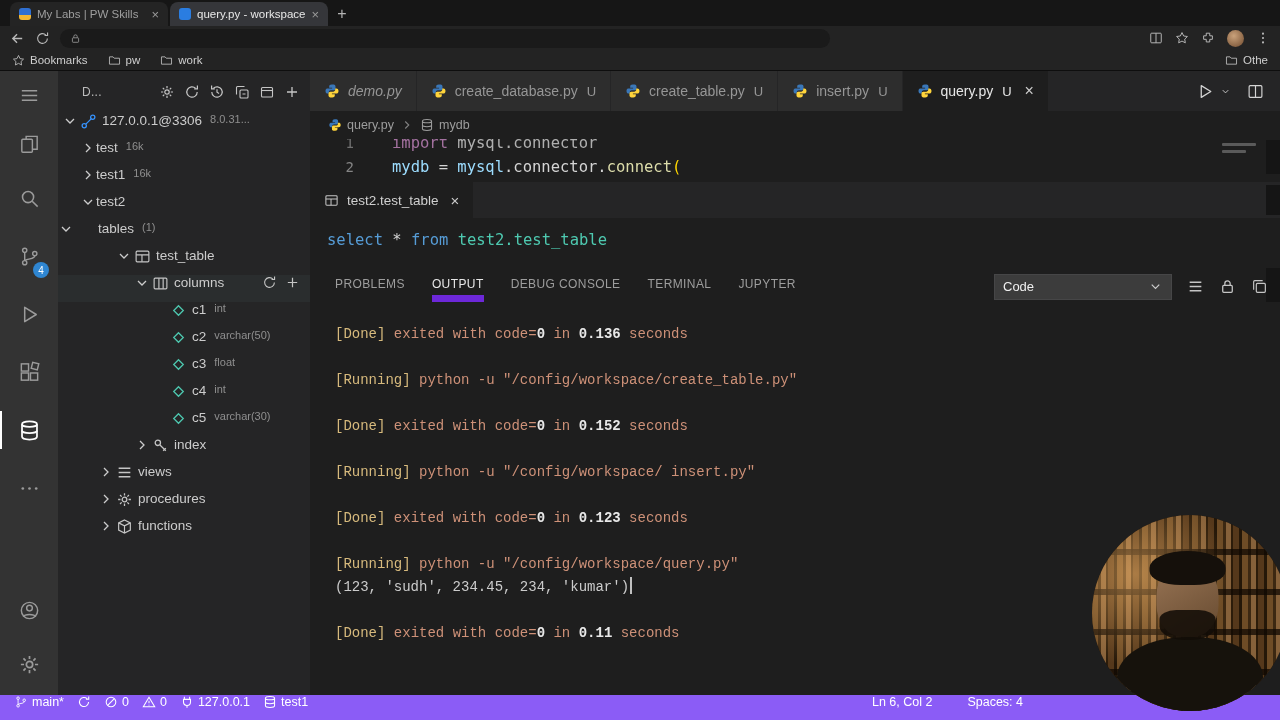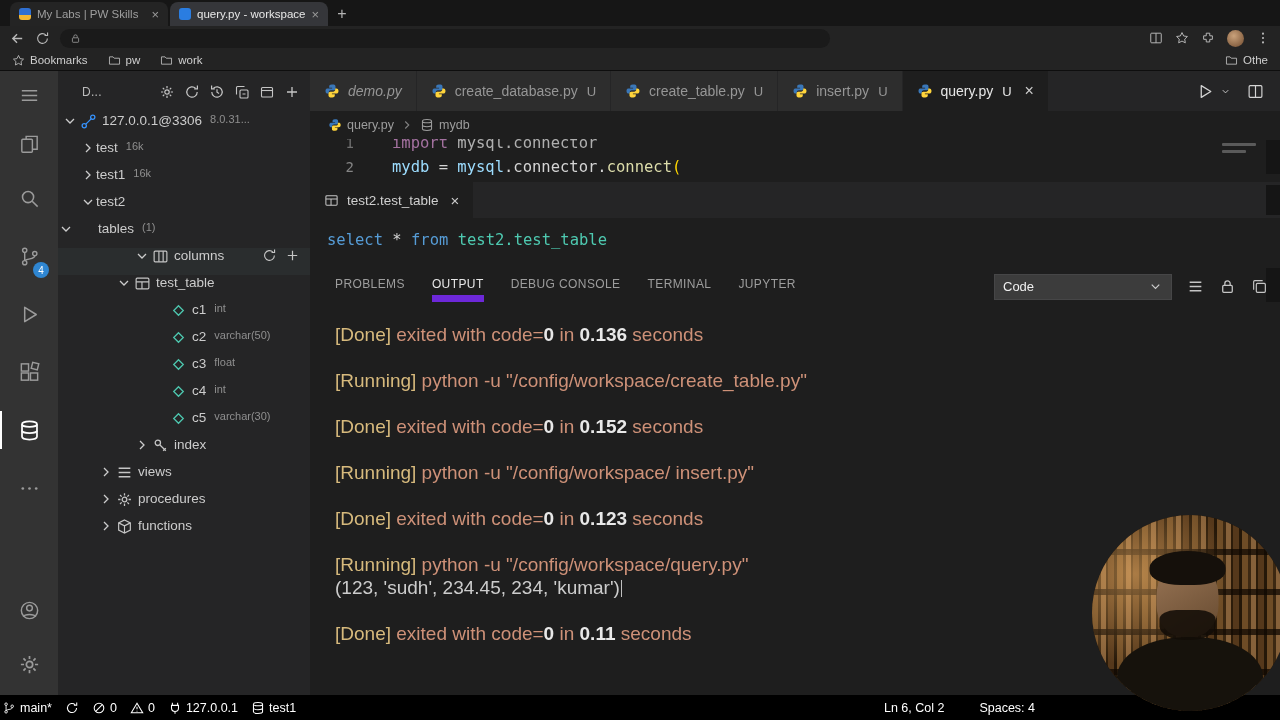--- a/index.html
+++ b/index.html
@@ -93,31 +93,31 @@
 
 #panel{position:relative}
 #ptabrow{height:37px;display:flex;align-items:center;padding-left:25px}
 #ptabs{display:flex;gap:27px}
 .ptab{font-size:12px;letter-spacing:.4px;color:#9d9d9d;padding:5px 0 4px}
 .ptab.active{color:#e7e7e7;border-bottom:7px solid #6d28d9}
 #panel-right{margin-left:auto;display:flex;align-items:center;gap:15px;padding-right:12px}
 #channel{width:178px;height:26px;background:#3c3c3c;border:1px solid #464647;display:flex;align-items:center;padding:0 8px;color:#f0f0f0;font-size:13px}
 #channel .icon{margin-left:auto;width:15px;height:15px;color:#ccc}
 .panelic{width:17px;height:17px;color:#c5c5c5}
-#output{padding:18px 0 0 25px;font-family:Liberation Sans, sans-serif;font-size:19px;line-height:23px}
+#output{padding:18px 0 0 25px;font-family:Liberation Mono, monospace;font-size:14px;line-height:23px}
 .oline{height:23px;white-space:pre}
 .ocursor{display:inline-block;width:1.5px;height:17px;background:#c0c0c0;vertical-align:-3px;margin-left:1px}
 
 
 .tk-kw{color:#569cd6}.tk-kw2{color:#c586c0}.tk-plain{color:#d4d4d4}.tk-var{color:#9cdcfe}
 .tk-fn{color:#dcdcaa}.tk-brk{color:#ffd700}.tk-entity{color:#4ec9b0}
 .tk-b{color:#d7ba7d}.tk-t{color:#ce9178}.tk-n{color:#e8e8e8;font-weight:bold}.tk-p{color:#ccc}
 
 
-#statusbar{position:absolute;left:0;right:0;bottom:0;height:25px;background:#000000;display:flex;align-items:center;color:#fff;font-size:12.5px;padding:0 2px;z-index:10}
+#statusbar{position:absolute;left:0;right:0;bottom:0;height:25px;background:#8b5cf6;display:flex;align-items:flex-start;color:#fff;font-size:12.5px;padding:0 14px;z-index:10}
 #sb-left{display:flex;align-items:center}
 .sbitem{display:flex;align-items:center;gap:4px;margin-right:13px}
 .sbitem .icon{width:14px;height:14px;color:#fff}
 #sb-right{margin-left:auto;display:flex;gap:22px;margin-right:230px}
 
 
 #webcam{position:absolute;width:196px;height:196px;right:-8px;bottom:9px;border-radius:50%;overflow:hidden;z-index:60;background:#241708;box-shadow:inset 0 0 28px rgba(0,0,0,.6)}
 .wc-bg{position:absolute;inset:0;background:repeating-linear-gradient(180deg,rgba(0,0,0,0) 0 34px,rgba(15,8,2,.75) 34px 40px),repeating-linear-gradient(90deg,#6e4c26 0 6px,#3c2812 6px 9px,#86613a 9px 14px,#2c1c0a 14px 16px,#55381b 16px 22px,#241708 22px 25px)}
 .wc-glow{position:absolute;inset:0;background:radial-gradient(circle at 22% 30%,rgba(255,190,110,.5),rgba(255,190,110,0) 45%)}
 .wc-body{position:absolute;left:13%;right:13%;bottom:-10px;height:84px;background:#16120c;border-radius:48% 48% 0 0}
@@ -413,20 +413,35 @@
 <span class="icon chev">
           <svg viewBox="0 0 16 16" fill="none" stroke="currentColor" stroke-width="1.3">
             <path d="M4 6l4 4 4-4"></path>
           </svg>
         </span>
         <span class="icon ti ti-table-orange"></span>
 <span class="tlabel">tables</span>
 <span class="tmeta">(1)</span>
 
 </div>
+      <div class="trow" style="padding-left:58px">
+<span class="icon chev">
+          <svg viewBox="0 0 16 16" fill="none" stroke="currentColor" stroke-width="1.3">
+            <path d="M4 6l4 4 4-4"></path>
+          </svg>
+        </span>
+        <span class="icon ti ti-table">
+          <svg viewBox="0 0 16 16" fill="none" stroke="currentColor" stroke-width="1.1">
+            <rect x="2" y="3" width="12" height="10" rx="1"></rect>
+            <path d="M2 6.5h12M7.5 6.5V13"></path>
+          </svg>
+        </span>
+<span class="tlabel">test_table</span>
+
+</div>
       <div class="trow sel" style="padding-left:76px">
 <span class="icon chev">
           <svg viewBox="0 0 16 16" fill="none" stroke="currentColor" stroke-width="1.3">
             <path d="M4 6l4 4 4-4"></path>
           </svg>
         </span>
         <span class="icon ti ti-columns">
           <svg viewBox="0 0 16 16" fill="none" stroke="currentColor" stroke-width="1.1">
             <rect x="2" y="3" width="12" height="10" rx="1"></rect>
             <path d="M6.5 3v10M10.5 3v10"></path>
@@ -440,35 +455,20 @@
               <path d="M13.2 8A5.2 5.2 0 1 1 11.68 4.32"></path>
               <path d="M13.4 1.6v3.2h-3.2"></path>
             </svg>
           </span>
           <span class="icon">
             <svg viewBox="0 0 16 16" fill="none" stroke="currentColor" stroke-width="1.3">
               <path d="M8 3v10M3 8h10"></path>
             </svg>
           </span>
         </span>
-</div>
-      <div class="trow" style="padding-left:58px">
-<span class="icon chev">
-          <svg viewBox="0 0 16 16" fill="none" stroke="currentColor" stroke-width="1.3">
-            <path d="M4 6l4 4 4-4"></path>
-          </svg>
-        </span>
-        <span class="icon ti ti-table">
-          <svg viewBox="0 0 16 16" fill="none" stroke="currentColor" stroke-width="1.1">
-            <rect x="2" y="3" width="12" height="10" rx="1"></rect>
-            <path d="M2 6.5h12M7.5 6.5V13"></path>
-          </svg>
-        </span>
-<span class="tlabel">test_table</span>
-
 </div>
       <div class="trow" style="padding-left:94px">
 <span class="chev-sp"></span>
         <span class="icon ti ti-field">
           <svg viewBox="0 0 16 16" fill="none" stroke="currentColor" stroke-width="1.2">
             <path d="M8 3.5L12.5 8 8 12.5 3.5 8z"></path>
           </svg>
         </span>
 <span class="tlabel">c1</span>
 <span class="tmeta">int</span>

